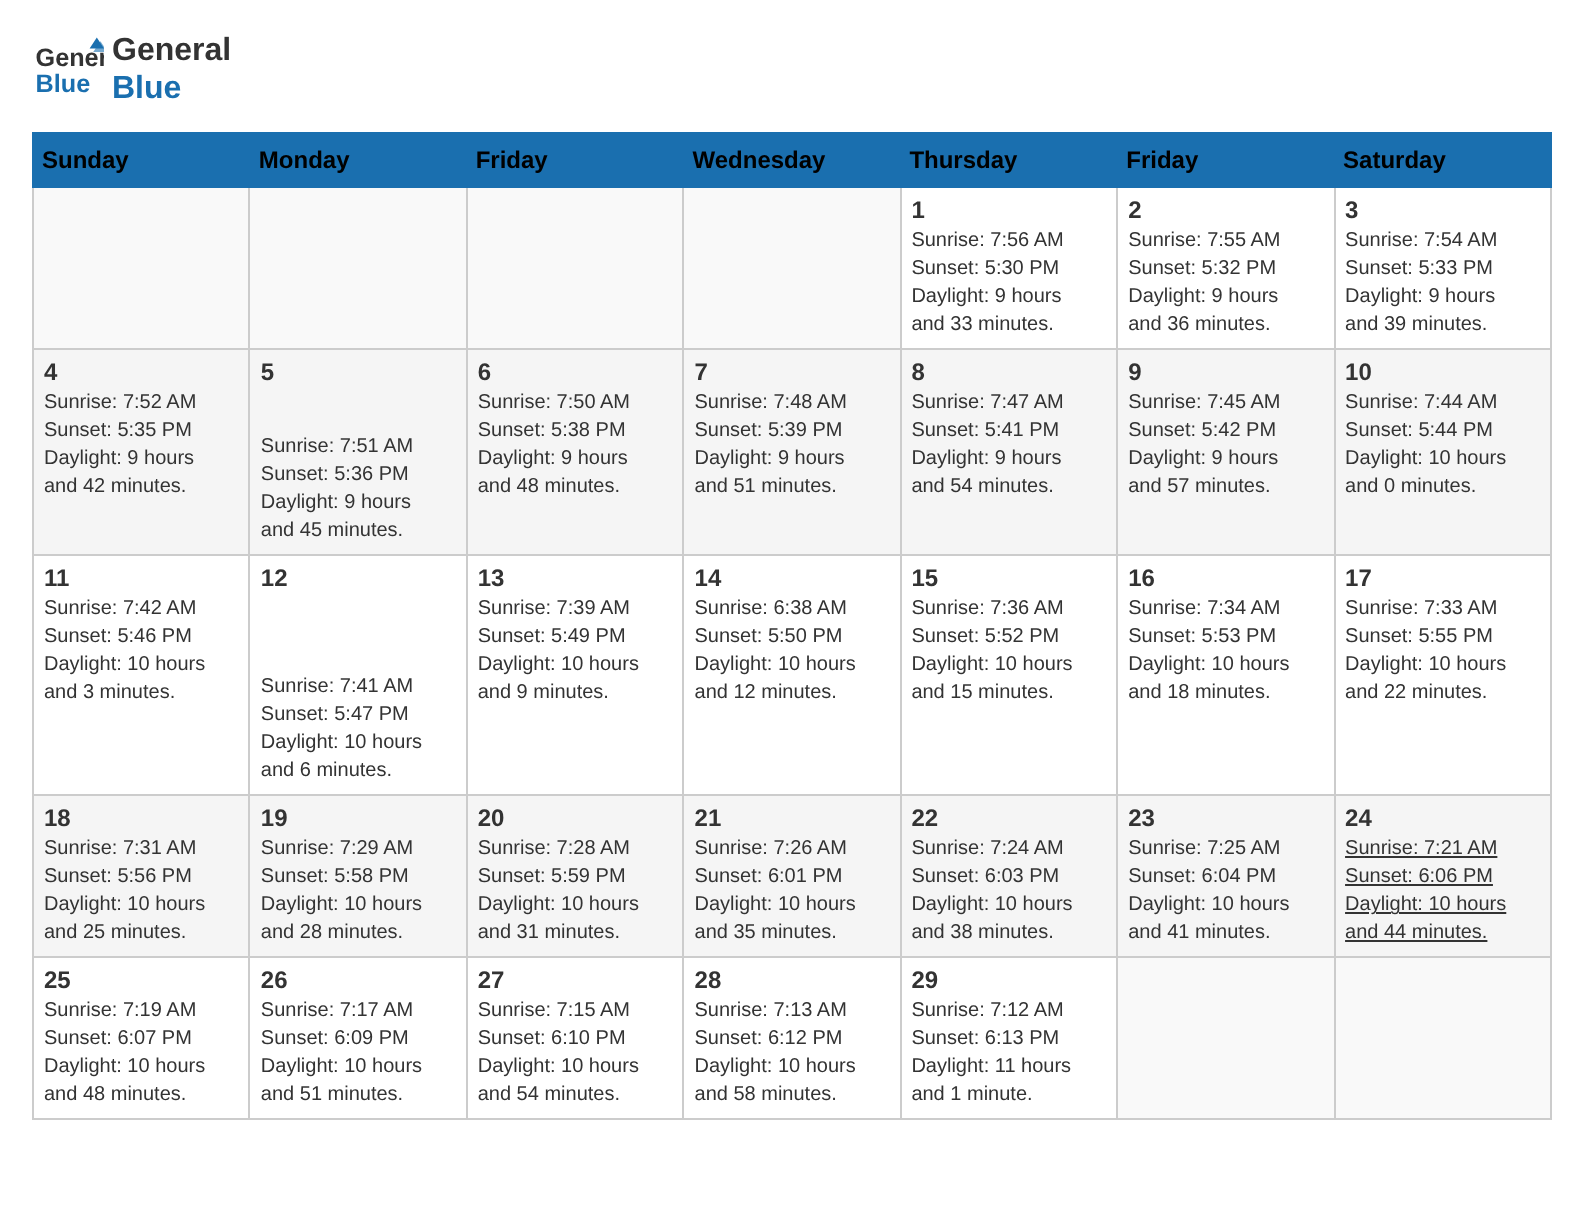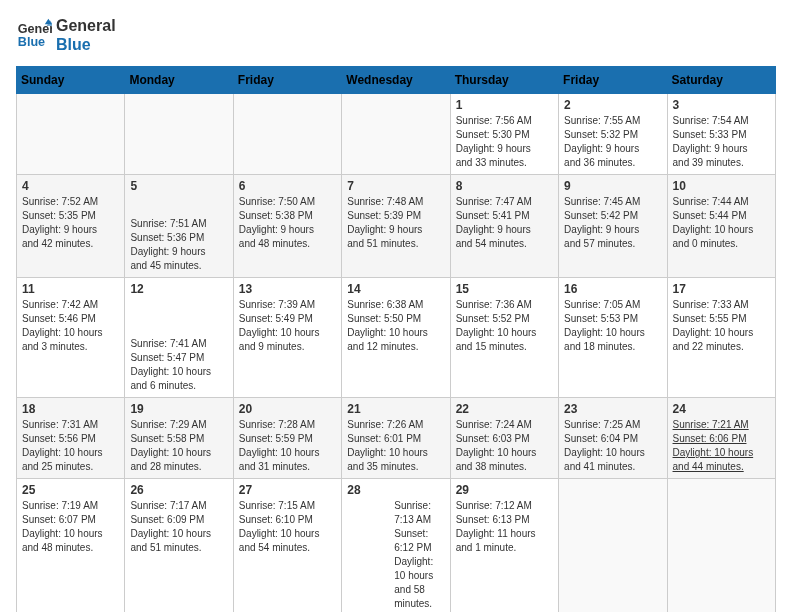--- a/index.html
+++ b/index.html
@@ -220,21 +220,21 @@
         </td>
         <td>
           <div class="day-number">15</div>
           <div class="day-info" style="white-space: pre-line;">Sunrise: 7:36 AM
 Sunset: 5:52 PM
 Daylight: 10 hours
 and 15 minutes.</div>
         </td>
         <td>
           <div class="day-number">16</div>
-          <div class="day-info" style="white-space: pre-line;">Sunrise: 7:05 AM
+          <div class="day-info" style="white-space: pre-line;">Sunrise: 7:34 AM
 Sunset: 5:53 PM
 Daylight: 10 hours
 and 18 minutes.</div>
         </td>
         <td>
           <div class="day-number">17</div>
           <div class="day-info" style="white-space: pre-line;">Sunrise: 7:33 AM
 Sunset: 5:55 PM
 Daylight: 10 hours
 and 22 minutes.</div>
@@ -308,21 +308,21 @@
         </td>
         <td>
           <div class="day-number">27</div>
           <div class="day-info" style="white-space: pre-line;">Sunrise: 7:15 AM
 Sunset: 6:10 PM
 Daylight: 10 hours
 and 54 minutes.</div>
         </td>
         <td>
           <div class="day-number">28</div>
-          <div class="day-info" style="white-space: pre-line; margin-left: 47px;">Sunrise: 7:13 AM
+          <div class="day-info" style="white-space: pre-line;">Sunrise: 7:13 AM
 Sunset: 6:12 PM
 Daylight: 10 hours
 and 58 minutes.</div>
         </td>
         <td>
           <div class="day-number">29</div>
           <div class="day-info" style="white-space: pre-line;">Sunrise: 7:12 AM
 Sunset: 6:13 PM
 Daylight: 11 hours
 and 1 minute.</div>

